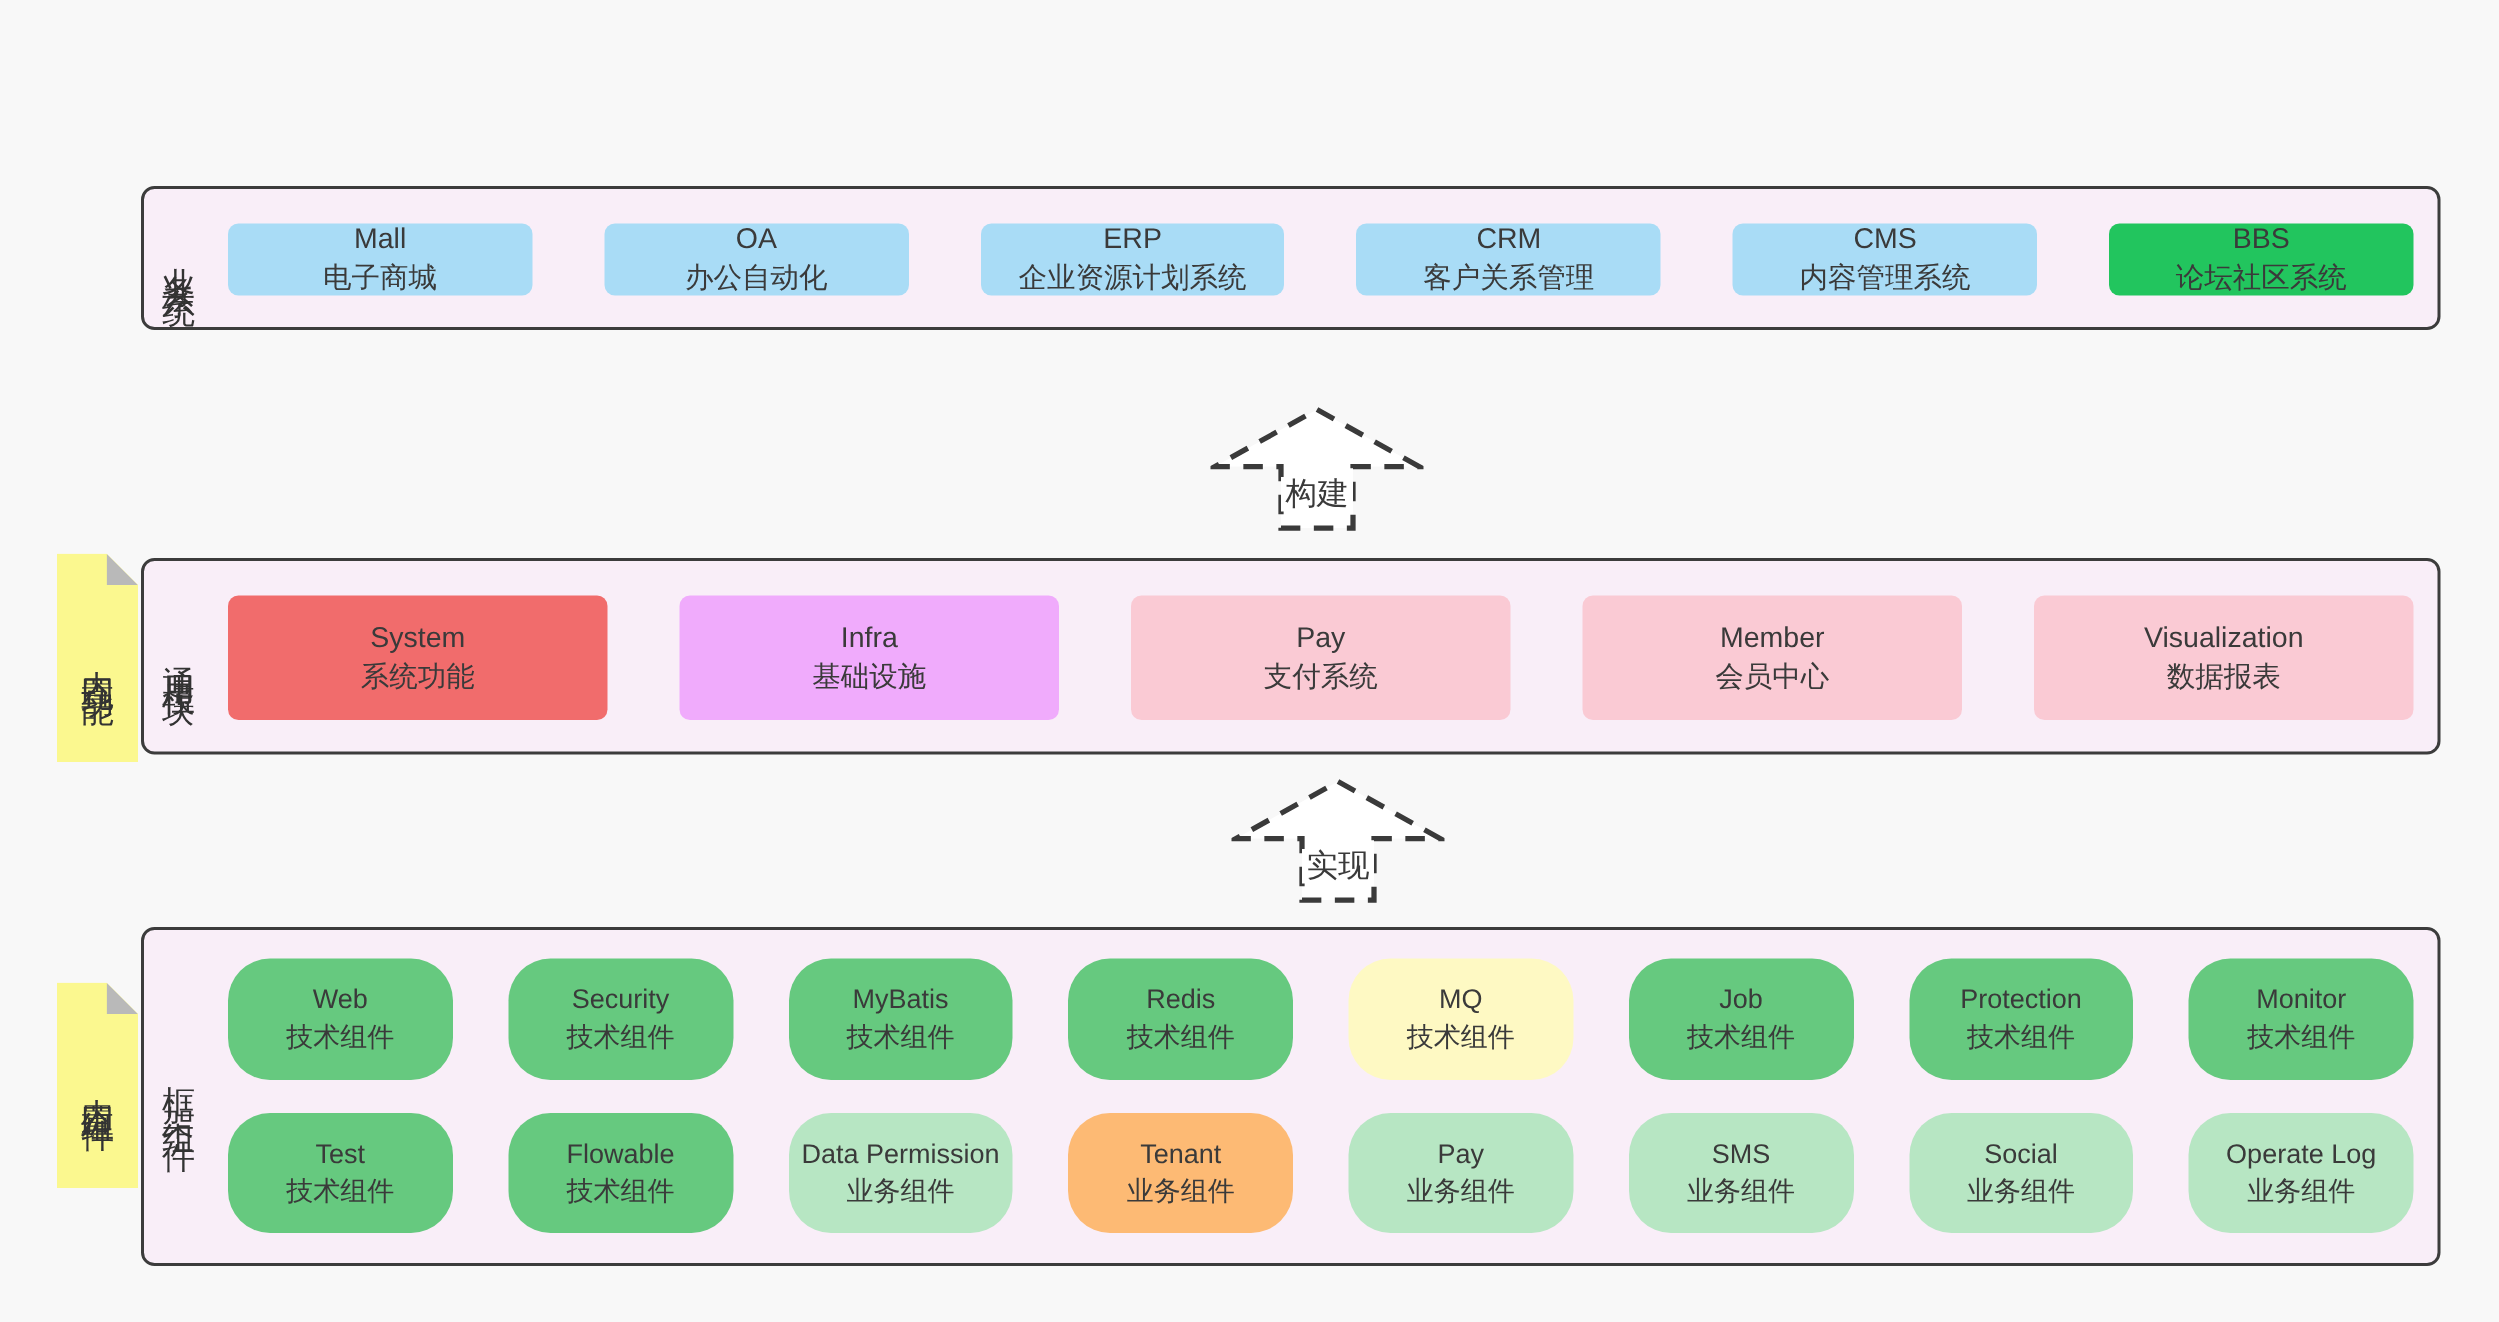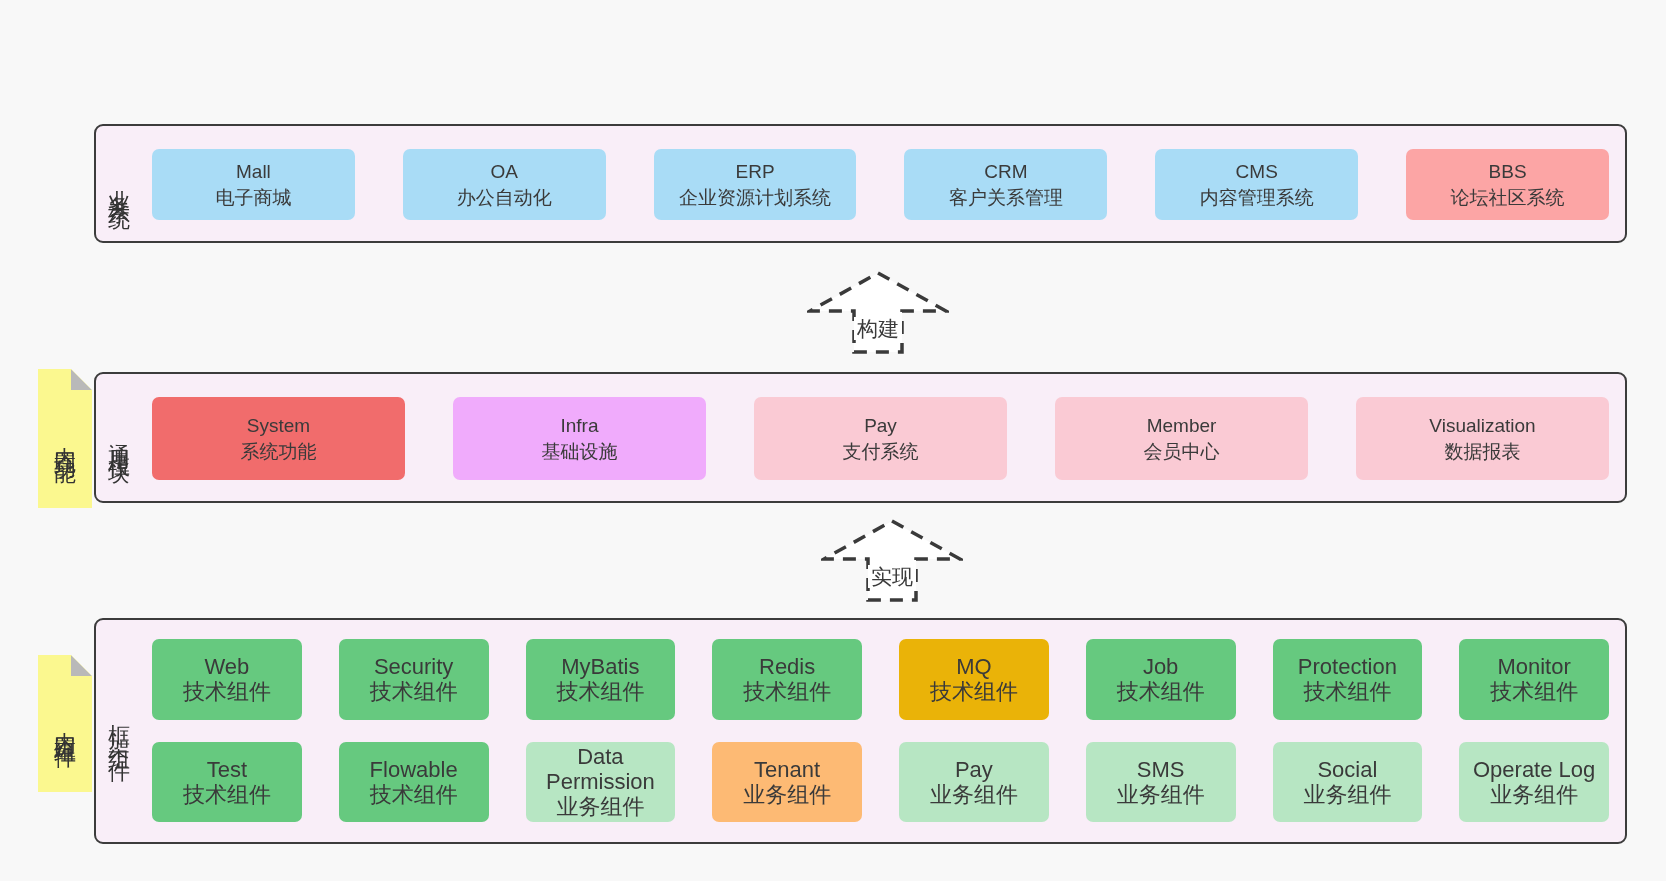--- a/index.html
+++ b/index.html
@@ -4,39 +4,39 @@
 <style>
   html,body{margin:0;padding:0;}
   #page{
     position:relative; width:1666px; height:881px; overflow:hidden;
     font-family:"Liberation Sans","DejaVu Sans",sans-serif; color:#3a3a3a;
   }
   .layer{
     position:absolute; left:94px; width:1533px; box-sizing:border-box;
     border:2px solid #3c3c3c; border-radius:9px; display:flex; align-items:stretch;
   }
-  #layer-business{top:124px; height:119px;}
+  #layer-business{top:124px; height:96px;}
   #layer-modules{top:372px; height:131px;}
   #layer-framework{top:618px; height:226px;}
 
   .layer-label{flex:0 0 46px; display:flex; align-items:center; justify-content:center;
     font-size:22px; color:#333;}
   .vtext{writing-mode:vertical-lr; text-orientation:upright; letter-spacing:6px; line-height:1;}
   #layer-framework .vtext{letter-spacing:12px;}
 
   .boxes{flex:1; display:flex; gap:48px; padding:23px 16px 21px 10px;}
   .box{flex:1; border-radius:7px; display:flex; flex-direction:column;
     align-items:center; justify-content:center; text-align:center;
     font-size:19px; line-height:26px; color:#3a3a3a;}
   .box .box-name{display:block; padding:0 6px;}
   .box .box-desc{display:block; padding:0 6px;}
 
   .boxes-col{flex:1; display:flex; flex-direction:column; gap:22px; padding:19px 16px 20px 10px;}
   .boxes-row{flex:1; display:flex; gap:37px;}
-  .boxes-row .box{font-size:22px; line-height:25px;}
+  .boxes-row .box{font-size:18px; line-height:25px;border-radius:28px;}
 
   .tab{
     position:absolute; left:38px; width:54px;
     display:flex; align-items:center; justify-content:center;
     font-size:22px; color:#333;
     clip-path:polygon(0 0, calc(100% - 21px) 0, 100% 21px, 100% 100%, 0 100%);
   }
   #tab-features{top:369px; height:139px;}
   #tab-components{top:655px; height:137px;}
   .tab-fold{position:absolute; top:0; right:0; width:21px; height:21px;
@@ -74,21 +74,21 @@
         <span class="box-desc">企业资源计划系统</span>
       </div>
       <div class="box" style="background: rgb(169, 220, 246);">
         <span class="box-name">CRM</span>
         <span class="box-desc">客户关系管理</span>
       </div>
       <div class="box" style="background: rgb(169, 220, 246);">
         <span class="box-name">CMS</span>
         <span class="box-desc">内容管理系统</span>
       </div>
-      <div class="box" style="background: #fca5a5;">
+      <div class="box" style="background: #22c55e;">
         <span class="box-name">BBS</span>
         <span class="box-desc">论坛社区系统</span>
       </div>
     </div>
   </div>
 
   <div class="arrow" id="arrow-build">
     <svg width="142" height="84" viewBox="0 0 142 84">
       <polygon points="71,2 139,40 95,40 95,81 47,81 47,40 3,40" stroke-width="3.5" stroke-dasharray="13,9" style="stroke: rgb(58, 58, 58); fill: rgb(255, 255, 255);"></polygon>
     </svg>
@@ -159,21 +159,21 @@
           <span class="box-desc">技术组件</span>
         </div>
         <div class="box" style="background: rgb(102, 201, 127);">
           <span class="box-name">MyBatis</span>
           <span class="box-desc">技术组件</span>
         </div>
         <div class="box" style="background: rgb(102, 201, 127);">
           <span class="box-name">Redis</span>
           <span class="box-desc">技术组件</span>
         </div>
-        <div class="box" style="background: #eab308;">
+        <div class="box" style="background: #fef9c3;">
           <span class="box-name">MQ</span>
           <span class="box-desc">技术组件</span>
         </div>
         <div class="box" style="background: rgb(102, 201, 127);">
           <span class="box-name">Job</span>
           <span class="box-desc">技术组件</span>
         </div>
         <div class="box" style="background: rgb(102, 201, 127);">
           <span class="box-name">Protection</span>
           <span class="box-desc">技术组件</span>

